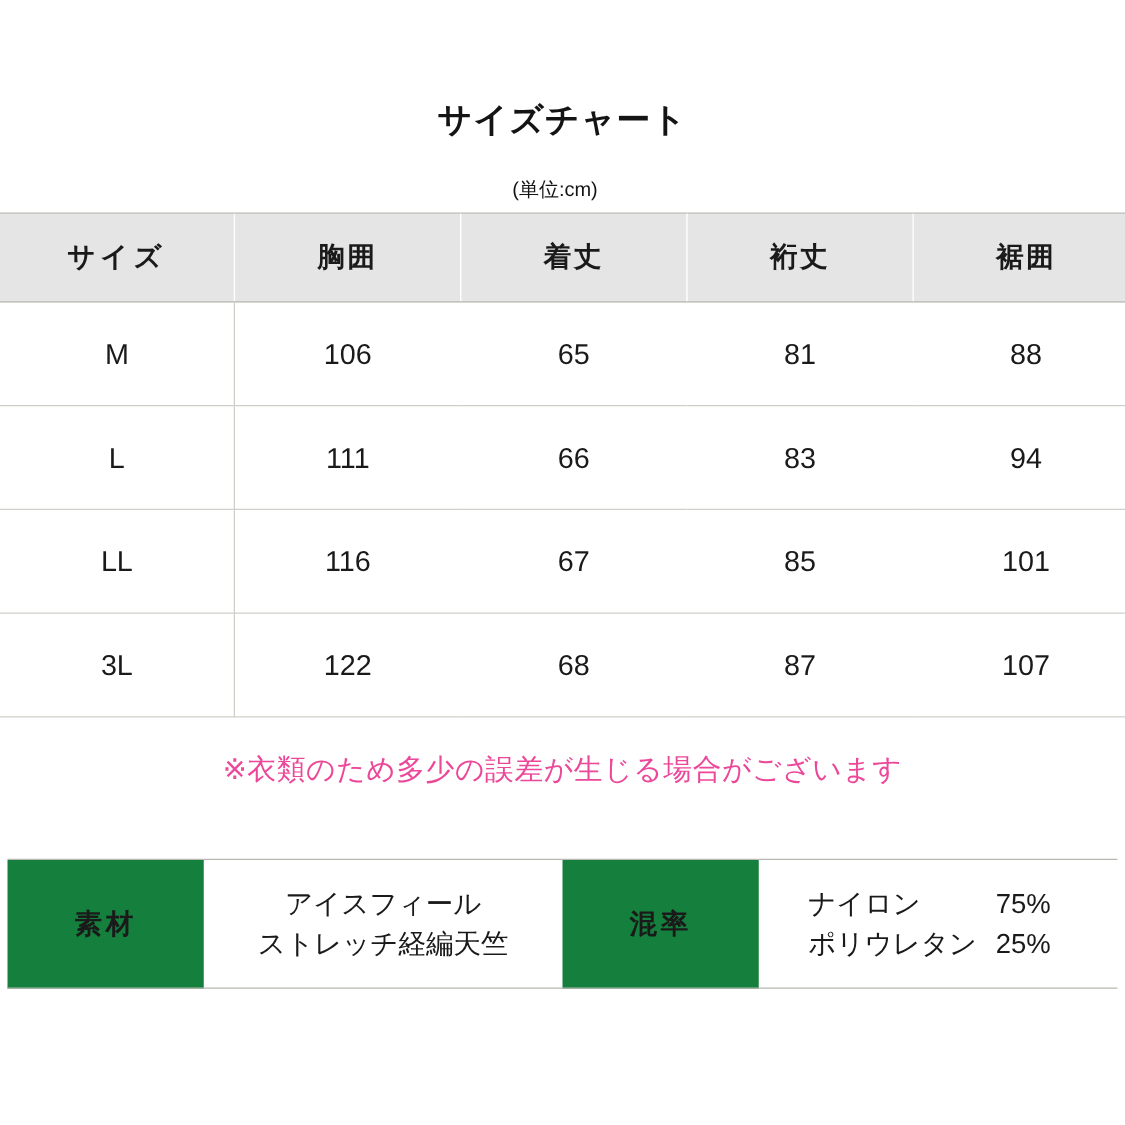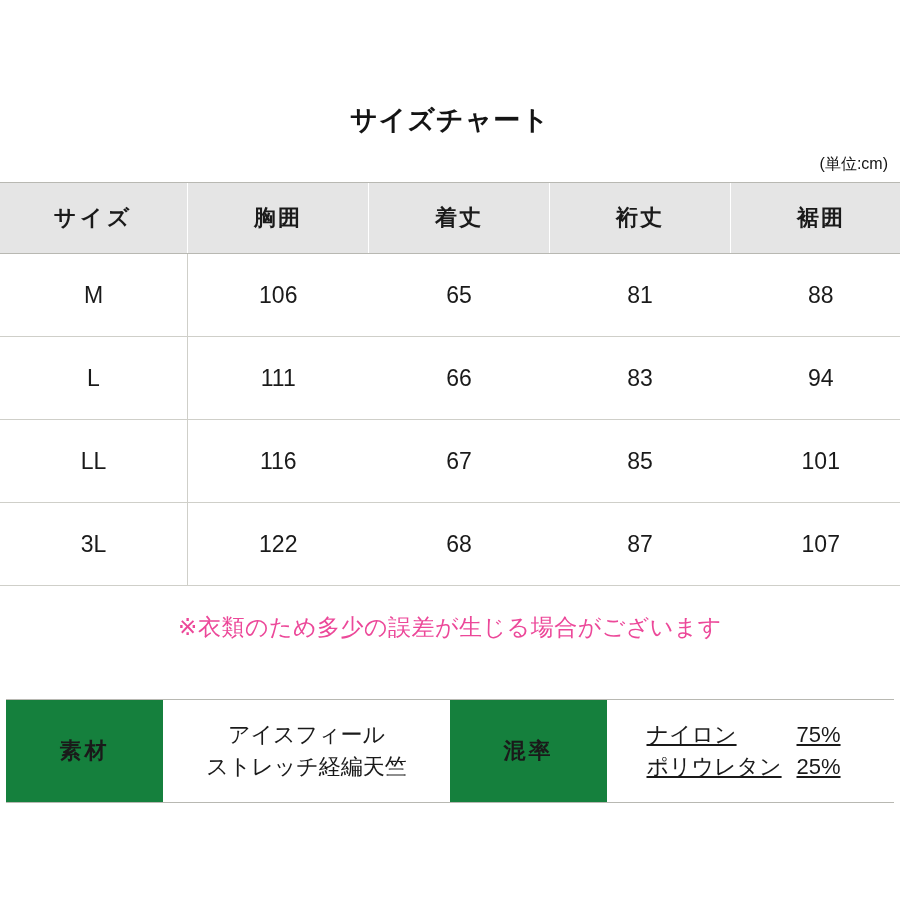--- a/index.html
+++ b/index.html
@@ -20,31 +20,31 @@
     height: 900px;
     box-sizing: border-box;
   }
 
   
   .chart-title {
     text-align: center;
     font-size: 27px;
     font-weight: 700;
     letter-spacing: 1px;
-    padding-top: 102px;
+    padding-top: 78px;
     color: #141414;
   }
 
   
   .unit-note {
-    text-align: right;
+    text-align: center;
     font-size: 16px;
     color: #141414;
     padding-right: 12px;
-    margin-top: 16px;
+    margin-top: 28px;
   }
 
   
   .size-table {
     border-collapse: collapse;
     width: 900px;
     margin-top: 7px;
     table-layout: fixed;
   }
   .size-table th,
@@ -121,21 +121,20 @@
     font-size: 22px;
   }
   .mat-value { width: 285px; }
   .mix-value { width: 285px; }
   .material-table td.label.mix-label { width: 155px; }
 
   .mix-line {
     display: flex;
     justify-content: center;
     white-space: pre;
-    text-decoration: underline;
   }
   .mix-name { display: inline-block; min-width: 150px; text-align: left; }
   .mix-pct { display: inline-block; text-align: left; min-width: 58px; }
 </style>
 </head>
 <body>
 
 <div class="page">
 
   <div class="chart-title">サイズチャート</div>

